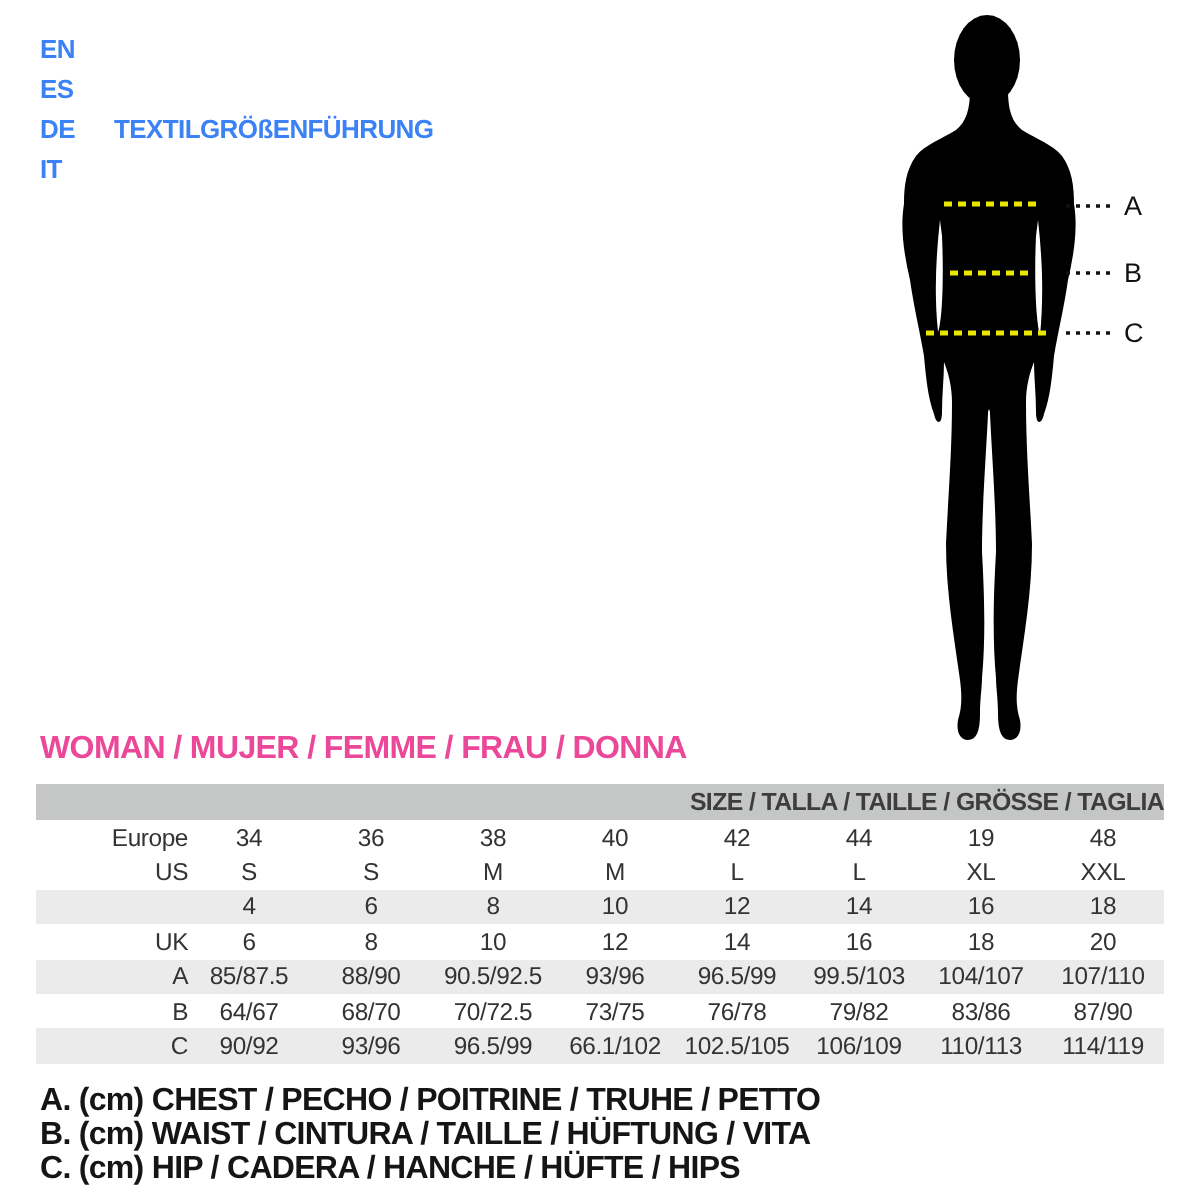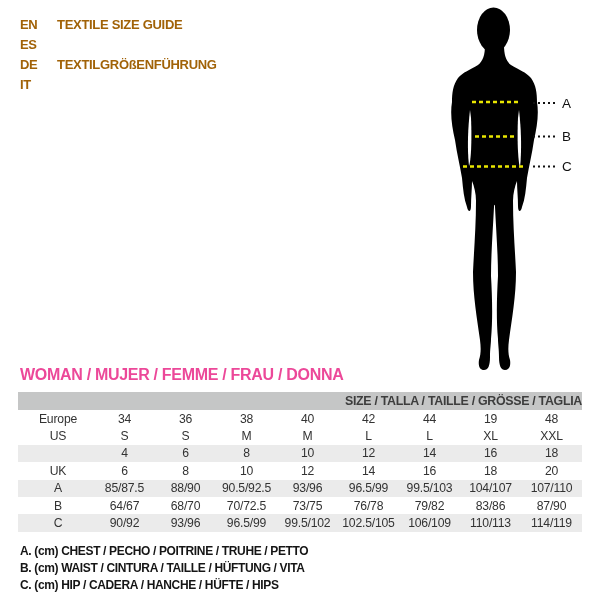--- a/index.html
+++ b/index.html
@@ -5,21 +5,21 @@
   html,body{margin:0;padding:0;}
   body{
     width:600px;height:600px;background:#ffffff;position:relative;overflow:hidden;
     font-family:"Liberation Sans","DejaVu Sans",sans-serif;color:#1c1c1c;
     -webkit-font-smoothing:antialiased;
   }
   .page{position:absolute;inset:0;}
 
   
   .lang-block{position:absolute;left:20px;top:15px;}
-  .lang-row{display:flex;line-height:20px;font-size:13px;font-weight:700;letter-spacing:-0.3px;color:#a16207;}
+  .lang-row{display:flex;line-height:20px;font-size:13px;font-weight:700;letter-spacing:-0.3px;color:#3b82f6;}
   .lang-code{width:37px;flex:none;}
 
   
   .figure-wrap{position:absolute;left:420px;top:0;width:180px;height:378px;}
   .figure-wrap svg{display:block;}
   .sil{fill:var(--silhouette,#000);}
   .gap{fill:#ffffff;}
   .measure{stroke:var(--measure-dash,#e9e600);stroke-width:2.4;stroke-dasharray:4 3;fill:none;}
   .pointer{stroke:var(--pointer-dash,#111);stroke-width:1.8;stroke-dasharray:2 3;fill:none;}
   .mlabel{font-family:"Liberation Sans","DejaVu Sans",sans-serif;font-size:13.5px;fill:#111;}
@@ -32,35 +32,34 @@
     position:absolute;left:18px;top:392px;width:564px;
     border-collapse:collapse;table-layout:fixed;
     font-size:12.2px;color:#333;letter-spacing:-0.2px;
   }
   .size-table th.hdr{
     background:var(--header-bg,#c5c6c6);
     text-align:right;font-size:12.4px;font-weight:700;color:#3d3d3d;
     height:18px;padding:0 0 0 4px;letter-spacing:-0.3px;
   }
   .size-table td{height:17.4px;padding:0;text-align:center;font-weight:400;white-space:nowrap;}
-  .size-table td.row-label{text-align:center;padding-left:4px;}
+  .size-table td.row-label{text-align:right;padding-left:4px;}
   .size-table tr.stripe td{background:var(--stripe-bg,#ebebeb);}
 
   
-  .legend{position:absolute;left:20px;top:543px;font-size:12px;font-weight:700;line-height:16.8px;letter-spacing:-0.35px;color:#151515;}
+  .legend{position:absolute;left:20px;top:543px;font-size:16px;font-weight:700;line-height:16.8px;letter-spacing:-0.35px;color:#151515;}
 </style>
 </head>
 <body>
 
 <div class="page">
 
   <div class="lang-block">
     <div class="lang-row">
       <span class="lang-code">EN</span>
-      <span class="lang-label">TEXTILE SIZE GUIDE</span>
     </div>
     <div class="lang-row">
       <span class="lang-code">ES</span>
     </div>
     <div class="lang-row">
       <span class="lang-code">DE</span>
       <span class="lang-label">TEXTILGRÖßENFÜHRUNG</span>
     </div>
     <div class="lang-row">
       <span class="lang-code">IT</span>
@@ -208,21 +207,21 @@
         <td>76/78</td>
         <td>79/82</td>
         <td>83/86</td>
         <td>87/90</td>
       </tr>
       <tr class="stripe">
         <td class="row-label">C</td>
         <td>90/92</td>
         <td>93/96</td>
         <td>96.5/99</td>
-        <td>99.5/102</td>
+        <td>66.1/102</td>
         <td>102.5/105</td>
         <td>106/109</td>
         <td>110/113</td>
         <td>114/119</td>
       </tr>
     </tbody>
   </table>
 
   <div class="legend">
     <div>A. (cm) CHEST / PECHO / POITRINE / TRUHE / PETTO</div>

